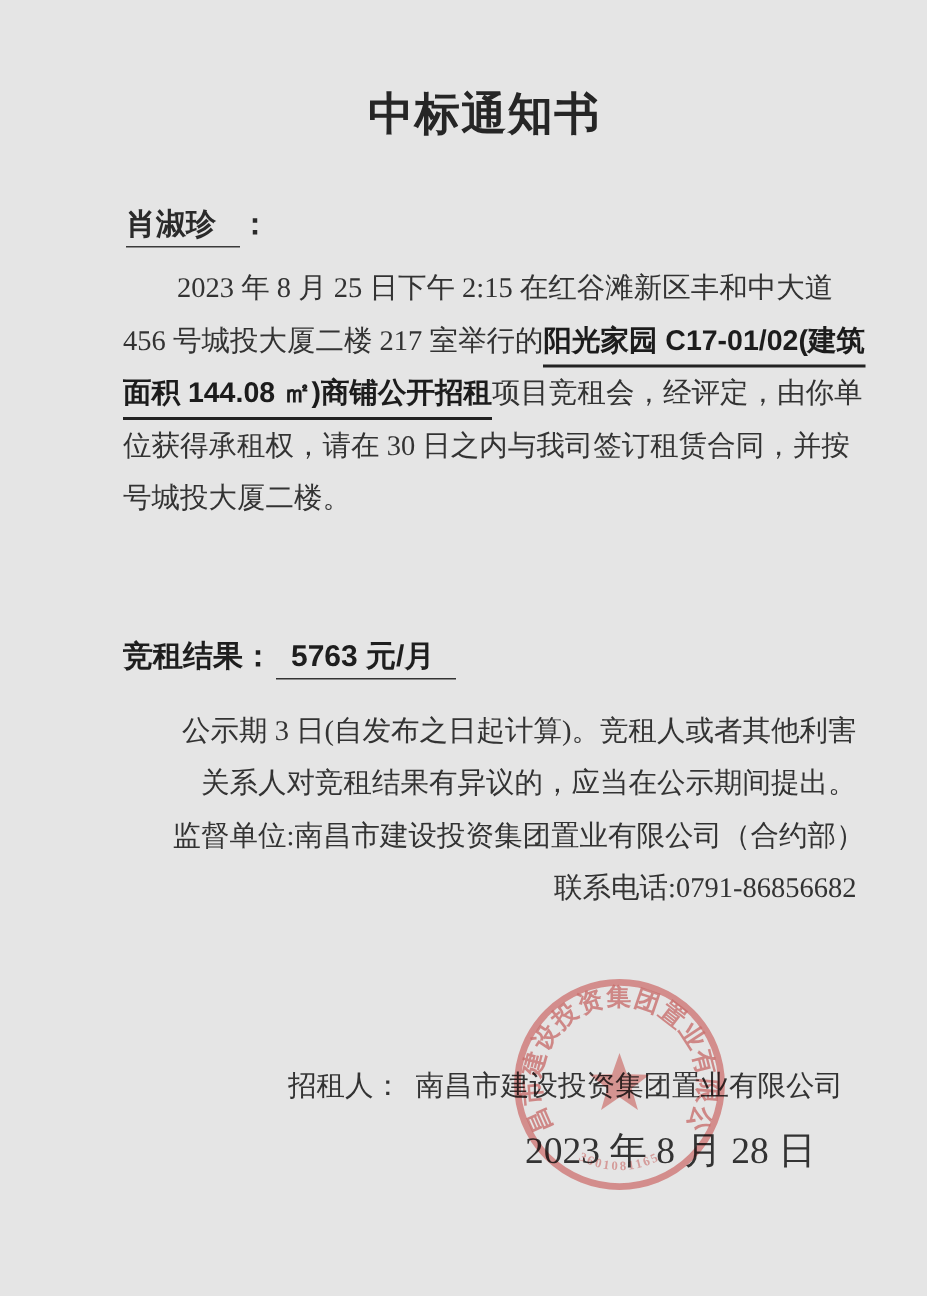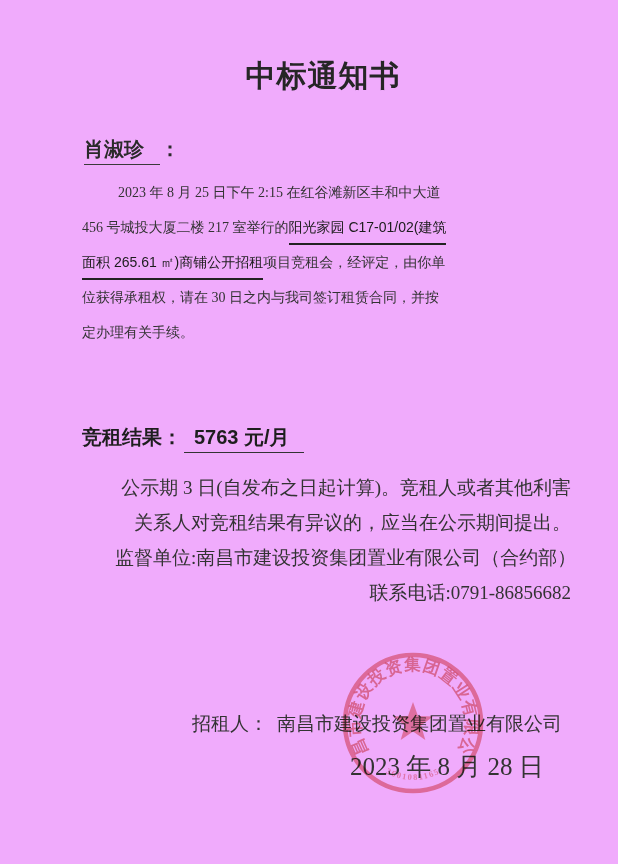--- a/index.html
+++ b/index.html
@@ -4,21 +4,21 @@
 <style>
   html, body {
     margin: 0;
     padding: 0;
     background: #ffffff;
   }
   .page {
     position: relative;
     width: 618px;
     height: 864px;
-    background: #f0abfc;
+    background: #e5e5e5;
     overflow: hidden;
     font-family: "Liberation Serif", serif;
     color: #2e2e2e;
   }
   .doc-title {
     position: absolute;
     top: 56px;
     left: 0;
     right: 0;
     text-align: center;
@@ -41,29 +41,29 @@
     display: inline-block;
     border-bottom: 1.5px solid #3a3a3a;
     padding: 0 16px 1px 0;
     font-family: Liberation Mono, monospace;
   }
   .body-para {
     position: absolute;
     top: 175px;
     left: 82px;
     width: 486px;
-    font-size: 14px;
+    font-size: 19px;
     line-height: 35px;
     color: #333333;
   }
   .body-para .line { white-space: nowrap; }
   .indent { text-indent: 36px; }
   .em {
     font-family: "Liberation Sans", sans-serif;
-    font-weight: normal;
+    font-weight: bold;
     color: #1c1c1c;
     display: inline-block;
     border-bottom: 2px solid #222222;
     padding-bottom: 0px;
     line-height: 31px;
     text-align: center;
   }
   .result-line {
     position: absolute;
     top: 424px;
@@ -126,23 +126,23 @@
 
 <div class="page">
 
   <div class="doc-title">中标通知书</div>
 
   <div class="salutation"><span class="name">肖淑珍</span><span>：</span></div>
 
   <div class="body-para">
     <div class="line indent">2023 年 8 月 25 日下午 2:15 在红谷滩新区丰和中大道</div>
     <div class="line"><span>456 号城投大厦二楼 217 室举行的</span><span class="em">阳光家园 C17-01/02(建筑</span></div>
-    <div class="line"><span class="em">面积 265.61 ㎡)商铺公开招租</span><span>项目竞租会，经评定，由你单</span></div>
+    <div class="line"><span class="em">面积 144.08 ㎡)商铺公开招租</span><span>项目竞租会，经评定，由你单</span></div>
     <div class="line">位获得承租权，请在 30 日之内与我司签订租赁合同，并按</div>
-    <div class="line">定办理有关手续。</div>
+    <div class="line">号城投大厦二楼。</div>
   </div>
 
   <div class="result-line"><span>竞租结果：</span><span class="value">5763 元/月</span></div>
 
   <div class="notice-para">
     <div class="line indent">公示期 3 日(自发布之日起计算)。竞租人或者其他利害</div>
     <div class="line">关系人对竞租结果有异议的，应当在公示期间提出。</div>
     <div class="line indent">监督单位:南昌市建设投资集团置业有限公司（合约部）</div>
     <div class="line indent">联系电话:0791-86856682</div>
   </div>

